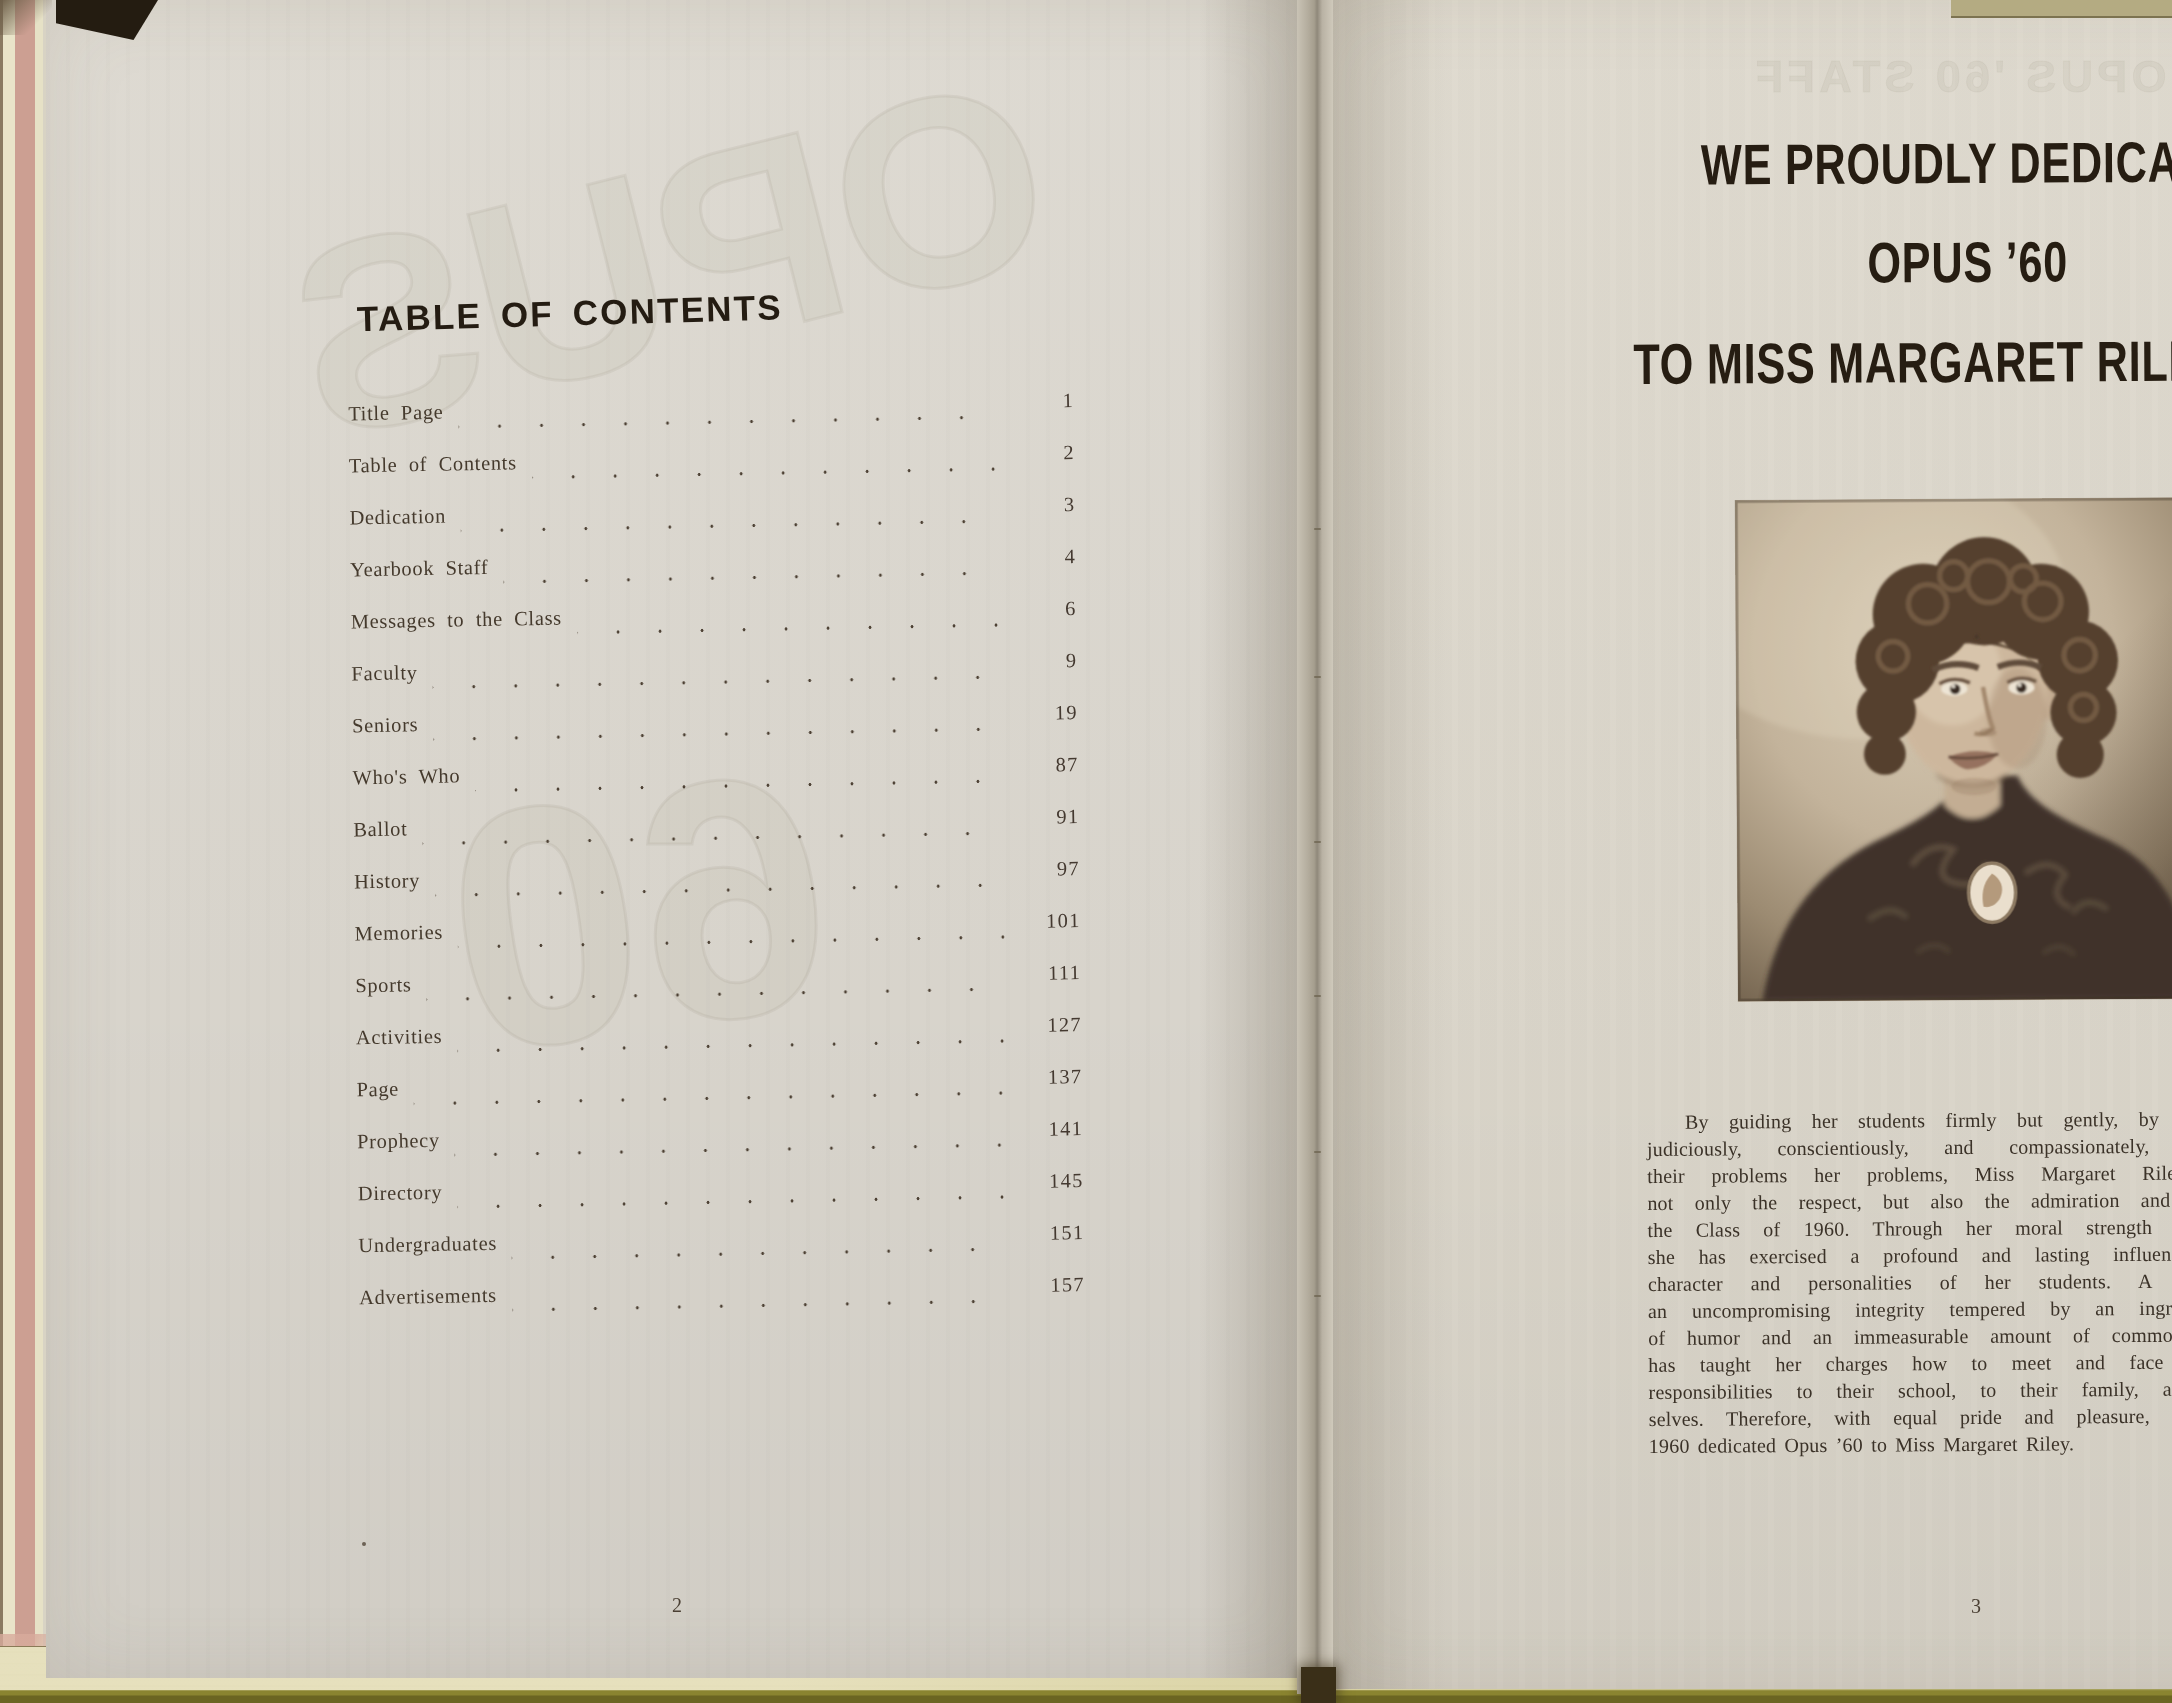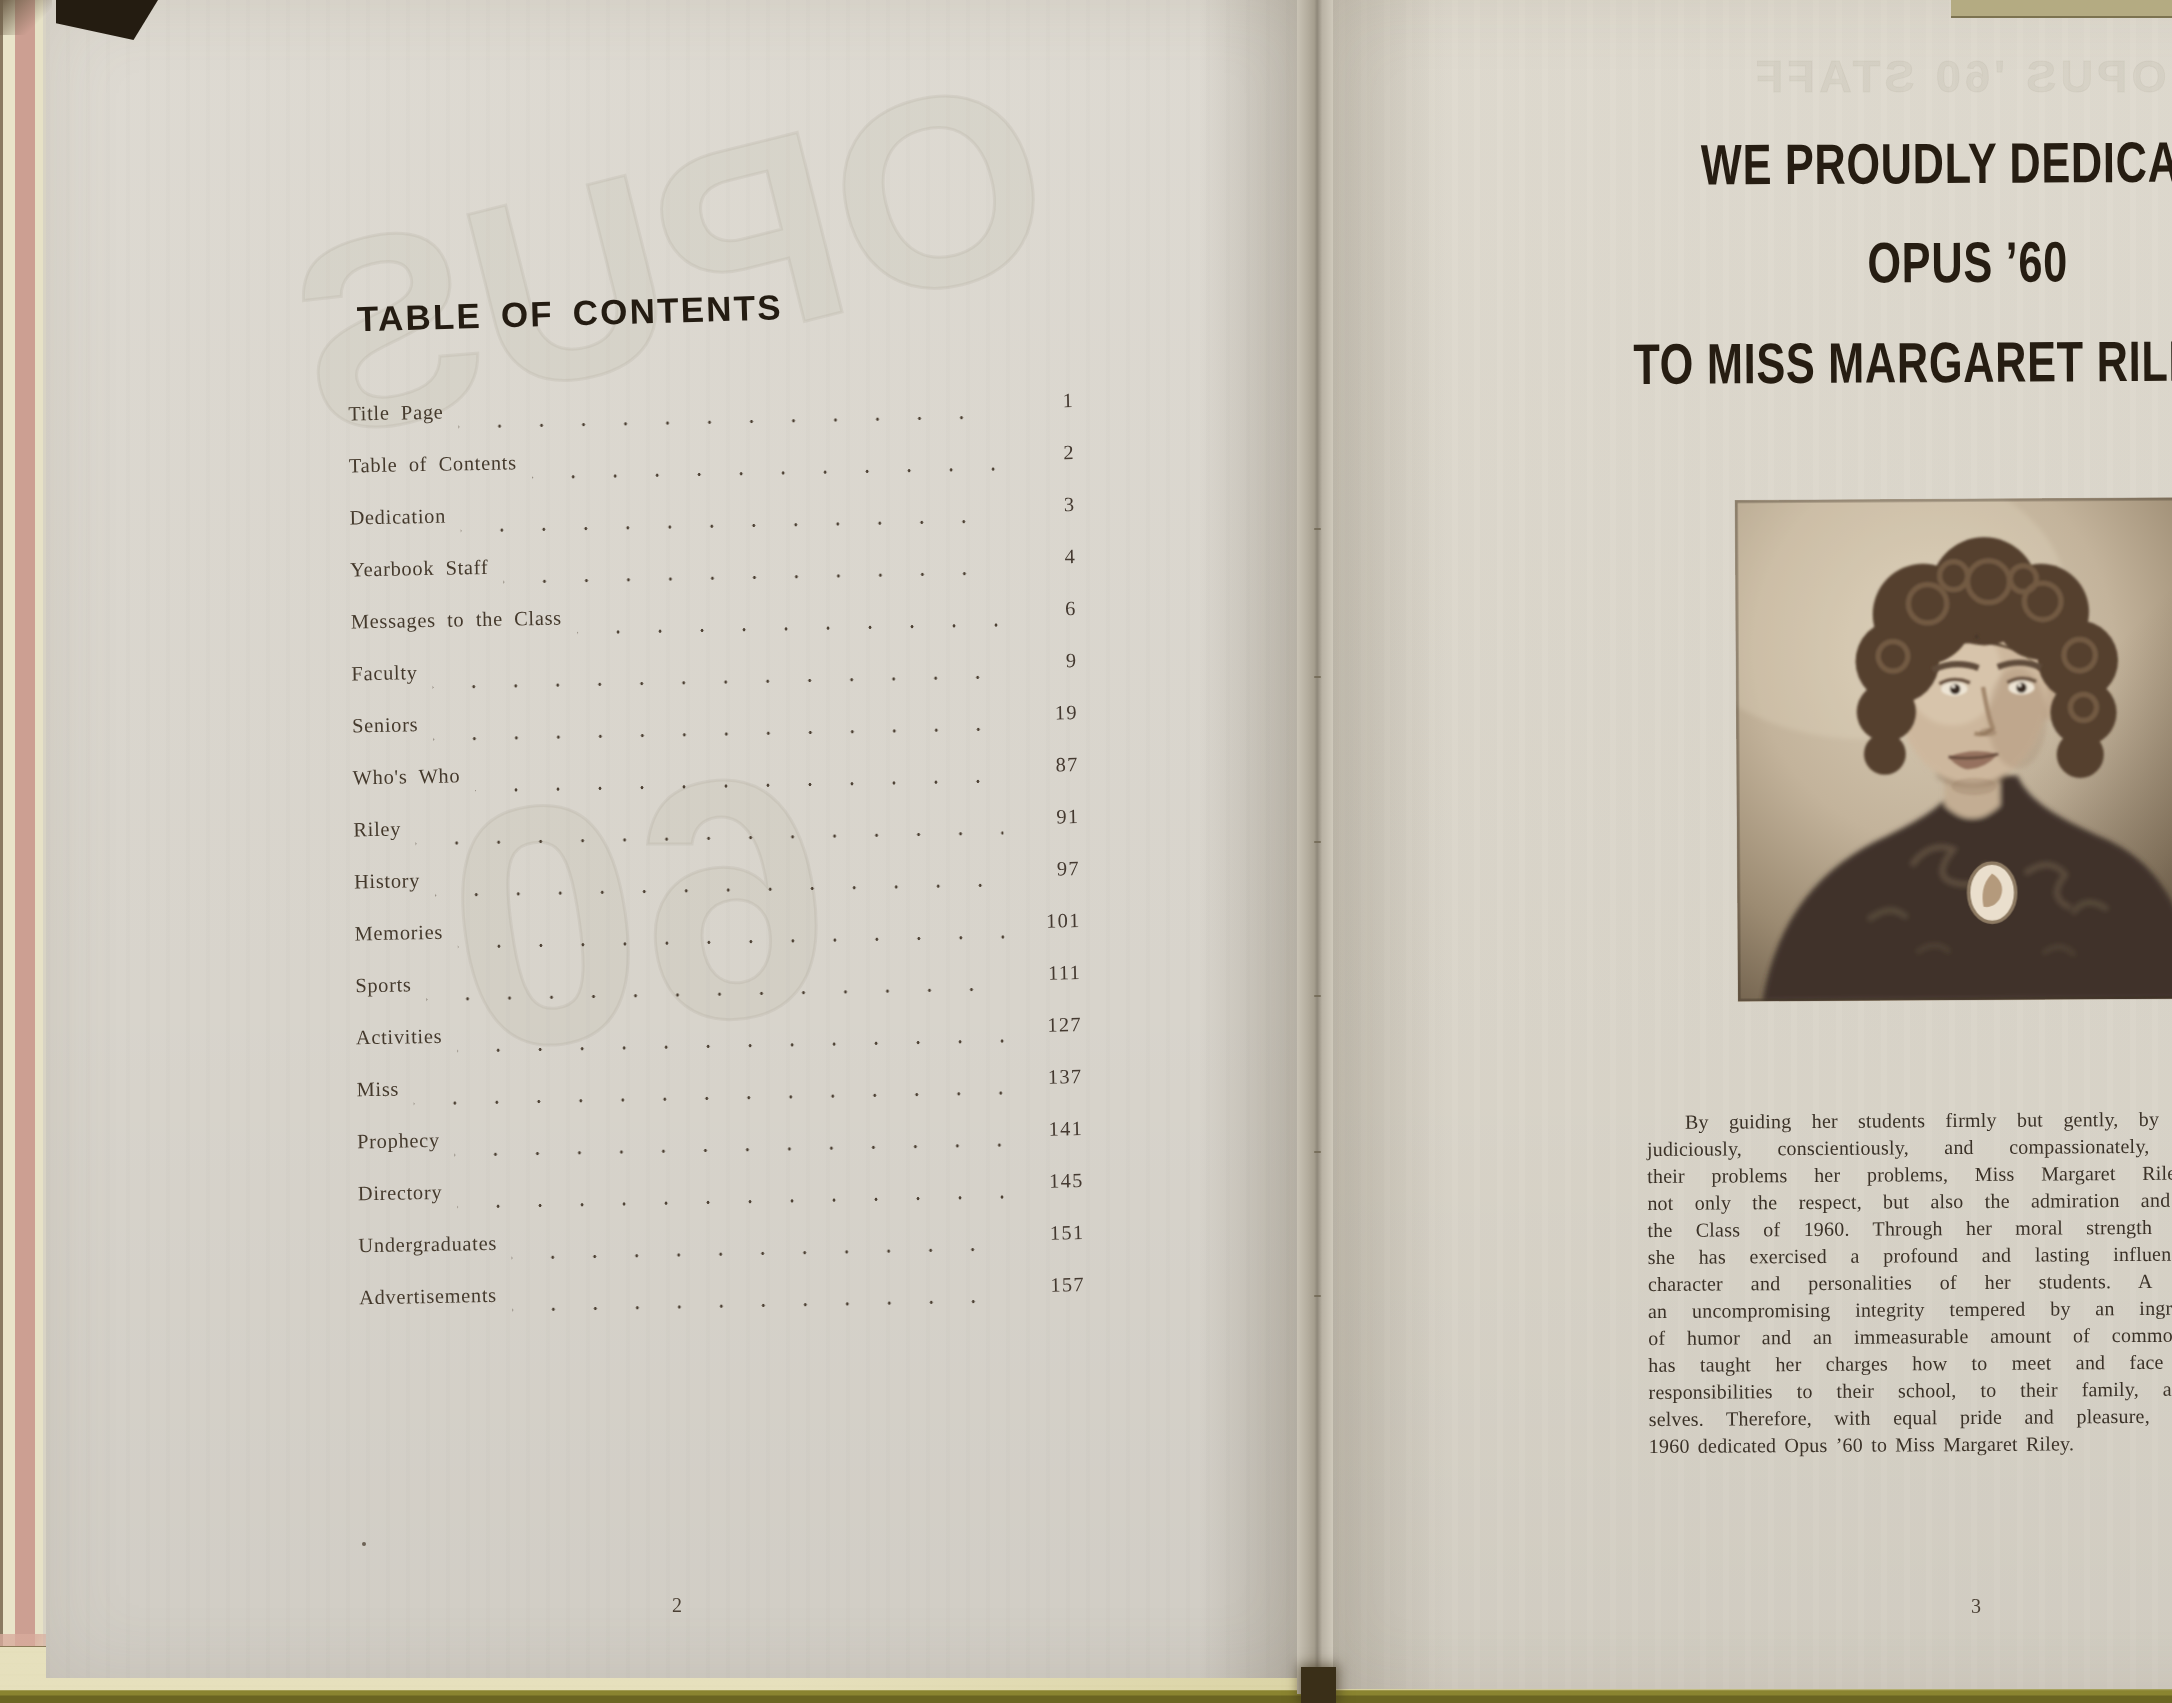--- a/index.html
+++ b/index.html
@@ -162,21 +162,21 @@
           <span class="toc-label">Seniors</span>
           <span class="toc-dots"></span>
           <span class="toc-num">19</span>
         </div>
         <div class="toc-row">
           <span class="toc-label">Who's Who</span>
           <span class="toc-dots"></span>
           <span class="toc-num">87</span>
         </div>
         <div class="toc-row">
-          <span class="toc-label">Riley</span>
+          <span class="toc-label">Ballot</span>
           <span class="toc-dots"></span>
           <span class="toc-num">91</span>
         </div>
         <div class="toc-row">
           <span class="toc-label">History</span>
           <span class="toc-dots"></span>
           <span class="toc-num">97</span>
         </div>
         <div class="toc-row">
           <span class="toc-label">Memories</span>
@@ -187,21 +187,21 @@
           <span class="toc-label">Sports</span>
           <span class="toc-dots"></span>
           <span class="toc-num">111</span>
         </div>
         <div class="toc-row">
           <span class="toc-label">Activities</span>
           <span class="toc-dots"></span>
           <span class="toc-num">127</span>
         </div>
         <div class="toc-row">
-          <span class="toc-label">Miss</span>
+          <span class="toc-label">Page</span>
           <span class="toc-dots"></span>
           <span class="toc-num">137</span>
         </div>
         <div class="toc-row">
           <span class="toc-label">Prophecy</span>
           <span class="toc-dots"></span>
           <span class="toc-num">141</span>
         </div>
         <div class="toc-row">
           <span class="toc-label">Directory</span>

